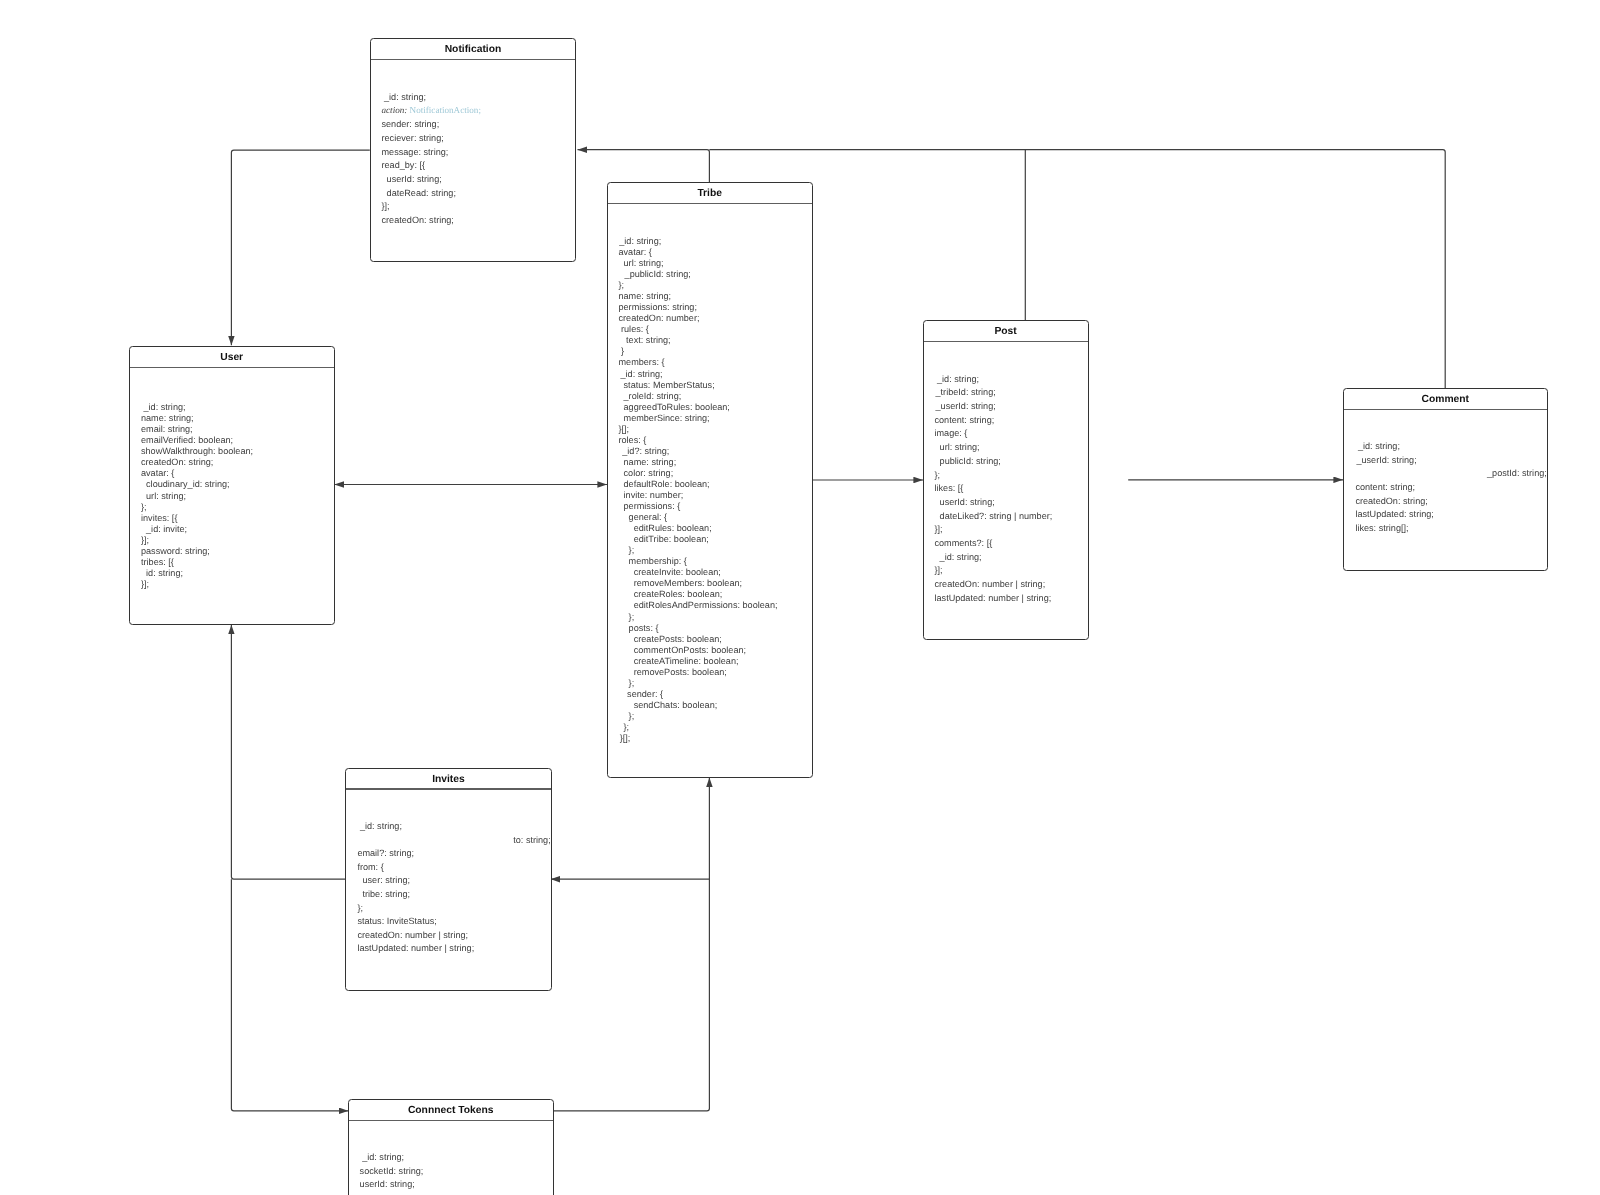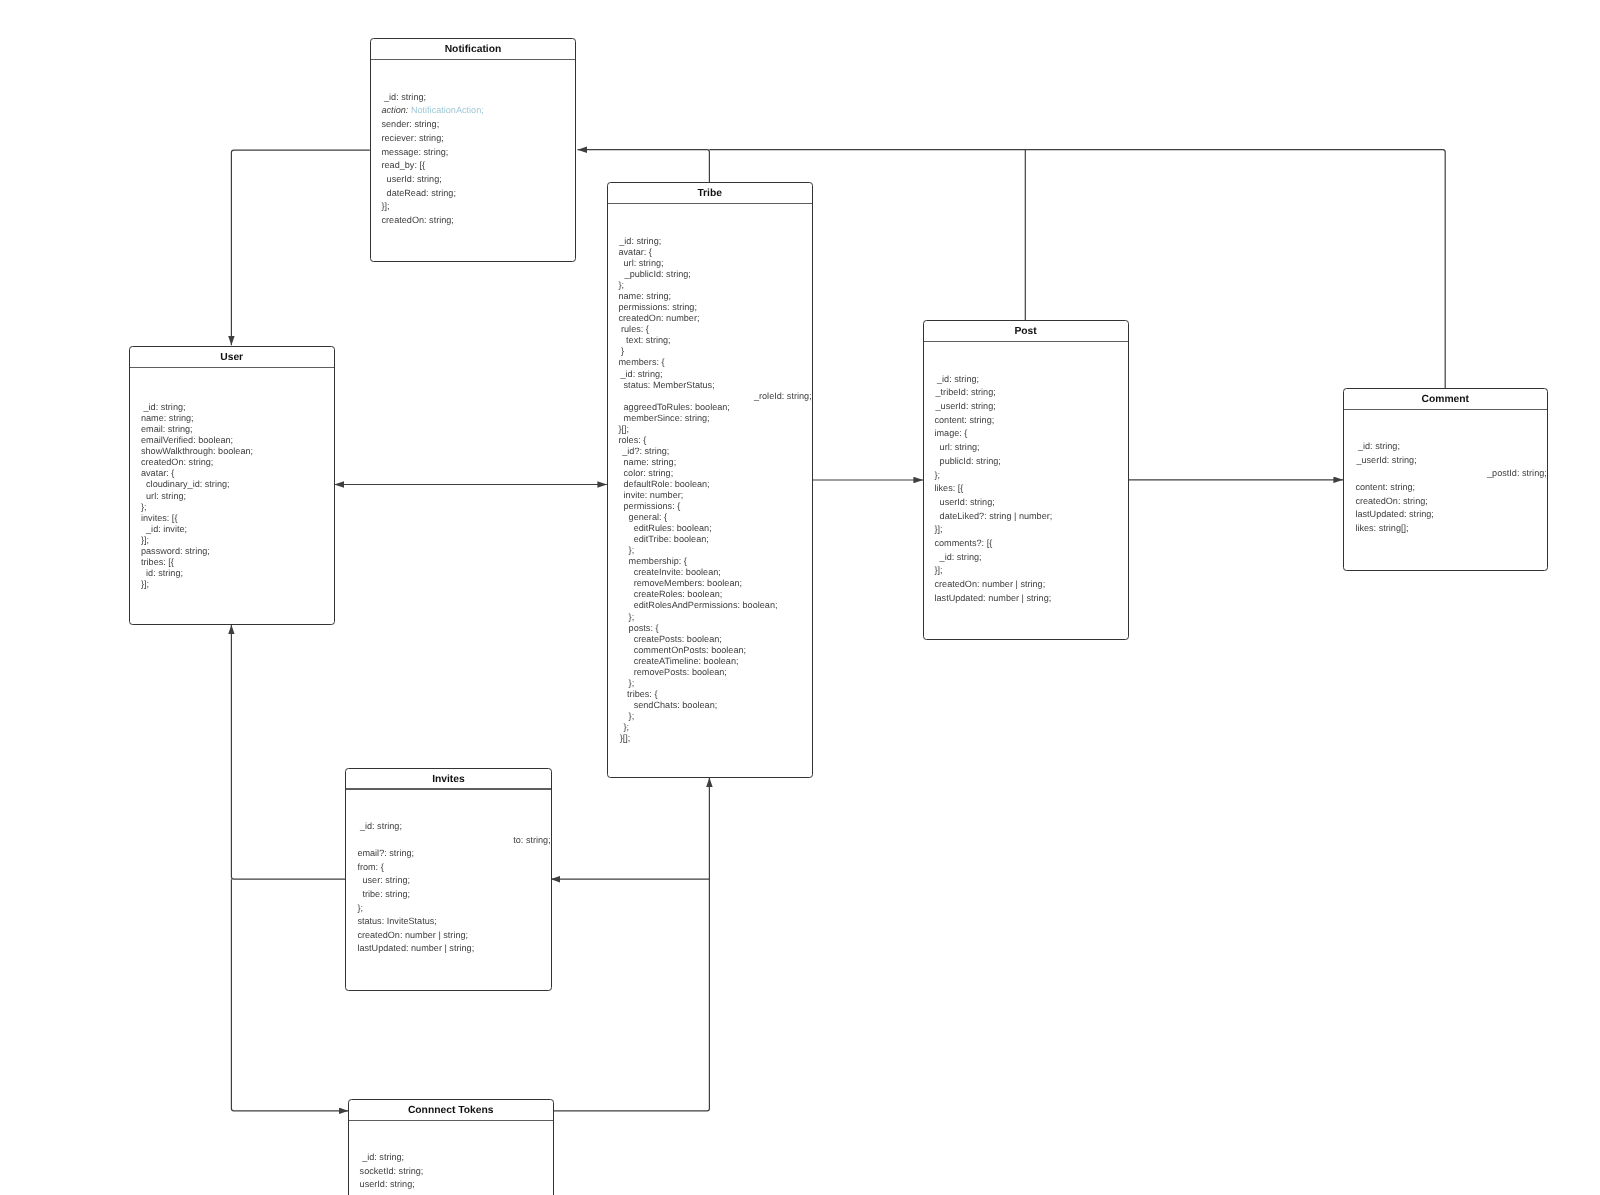--- a/index.html
+++ b/index.html
@@ -9,21 +9,21 @@
   #diagram{position:absolute;left:0;top:0;width:1600px;height:1195px;background:#fff;}
   #wires{position:absolute;left:0;top:0;}
   .entity{position:absolute;box-sizing:border-box;background:#fff;
           border:1.5px solid #333;border-radius:3.5px;}
   .entity-title{position:absolute;left:0;right:0;top:0.4px;height:21.4px;line-height:21.4px;
                 text-align:center;font-weight:bold;font-size:10.3px;color:#111;}
   .entity-sep{position:absolute;left:0;right:0;top:19.6px;height:1.5px;background:#5e5e5e;}
   .entity-body{position:absolute;left:0;right:0;}
   .attr{font-size:9.12px;color:#404040;white-space:pre;}
   .attr .ref{color:#a0c9d7;font-style:normal;}
-  .attr.it{font-style:italic;}
+  .attr.it{font-style:italic;font-family:Liberation Serif, serif;}
 </style>
 </head>
 <body>
 
 <div id="diagram">
   <svg id="wires" width="1600" height="1195" viewBox="0 0 1600 1195">
     <defs>
       <marker id="ah" viewBox="0 0 9.6 6.6" refX="9.6" refY="3.3" markerWidth="9.6" markerHeight="6.6" orient="auto-start-reverse" markerUnits="userSpaceOnUse">
         <path d="M 0 0 L 9.6 3.3 L 0 6.6 Z" fill="#3f3f3f"></path>
       </marker>
@@ -90,21 +90,21 @@
       <div class="attr" style="padding-left:10.80px;line-height:11.05px;">};</div>
       <div class="attr" style="padding-left:10.80px;line-height:11.05px;">name: string;</div>
       <div class="attr" style="padding-left:10.80px;line-height:11.05px;">permissions: string;</div>
       <div class="attr" style="padding-left:10.80px;line-height:11.05px;">createdOn: number;</div>
       <div class="attr" style="padding-left:13.33px;line-height:11.05px;">rules: {</div>
       <div class="attr" style="padding-left:18.40px;line-height:11.05px;">text: string;</div>
       <div class="attr" style="padding-left:13.33px;line-height:11.05px;">}</div>
       <div class="attr" style="padding-left:10.80px;line-height:11.05px;">members: {</div>
       <div class="attr" style="padding-left:12.83px;line-height:11.05px;">_id: string;</div>
       <div class="attr" style="padding-left:15.87px;line-height:11.05px;">status: MemberStatus;</div>
-      <div class="attr" style="padding-left:15.87px;line-height:11.05px;text-align:right;">_roleId: string;</div>
+      <div class="attr" style="padding-left:15.87px;line-height:11.05px;">_roleId: string;</div>
       <div class="attr" style="padding-left:15.87px;line-height:11.05px;">aggreedToRules: boolean;</div>
       <div class="attr" style="padding-left:15.87px;line-height:11.05px;">memberSince: string;</div>
       <div class="attr" style="padding-left:10.80px;line-height:11.05px;">}[];</div>
       <div class="attr" style="padding-left:10.80px;line-height:11.05px;">roles: {</div>
       <div class="attr" style="padding-left:14.60px;line-height:11.05px;">_id?: string;</div>
       <div class="attr" style="padding-left:15.87px;line-height:11.05px;">name: string;</div>
       <div class="attr" style="padding-left:15.87px;line-height:11.05px;">color: string;</div>
       <div class="attr" style="padding-left:15.87px;line-height:11.05px;">defaultRole: boolean;</div>
       <div class="attr" style="padding-left:15.87px;line-height:11.05px;">invite: number;</div>
       <div class="attr" style="padding-left:15.87px;line-height:11.05px;">permissions: {</div>
@@ -117,28 +117,28 @@
       <div class="attr" style="padding-left:26.00px;line-height:11.05px;">removeMembers: boolean;</div>
       <div class="attr" style="padding-left:26.00px;line-height:11.05px;">createRoles: boolean;</div>
       <div class="attr" style="padding-left:26.00px;line-height:11.05px;">editRolesAndPermissions: boolean;</div>
       <div class="attr" style="padding-left:20.93px;line-height:11.05px;">};</div>
       <div class="attr" style="padding-left:20.93px;line-height:11.05px;">posts: {</div>
       <div class="attr" style="padding-left:26.00px;line-height:11.05px;">createPosts: boolean;</div>
       <div class="attr" style="padding-left:26.00px;line-height:11.05px;">commentOnPosts: boolean;</div>
       <div class="attr" style="padding-left:26.00px;line-height:11.05px;">createATimeline: boolean;</div>
       <div class="attr" style="padding-left:26.00px;line-height:11.05px;">removePosts: boolean;</div>
       <div class="attr" style="padding-left:20.93px;line-height:11.05px;">};</div>
-      <div class="attr" style="padding-left:19.41px;line-height:11.05px;">tribes: {</div>
+      <div class="attr" style="padding-left:19.41px;line-height:11.05px;">sender: {</div>
       <div class="attr" style="padding-left:26.00px;line-height:11.05px;">sendChats: boolean;</div>
       <div class="attr" style="padding-left:20.93px;line-height:11.05px;">};</div>
       <div class="attr" style="padding-left:15.87px;line-height:11.05px;">};</div>
       <div class="attr" style="padding-left:12.07px;line-height:11.05px;">}[];</div>
     </div>
   </div>
-  <div class="entity" style="left:922.6px;top:320px;width:206px;height:320px;">
+  <div class="entity" style="left:922.6px;top:320px;width:166px;height:320px;">
     <div class="entity-title">Post</div>
     <div class="entity-sep"></div>
     <div class="entity-body" style="top:51.60px;">
       <div class="attr" style="padding-left:13.43px;line-height:13.7px;">_id: string;</div>
       <div class="attr" style="padding-left:11.91px;line-height:13.7px;">_tribeId: string;</div>
       <div class="attr" style="padding-left:11.91px;line-height:13.7px;">_userId: string;</div>
       <div class="attr" style="padding-left:10.90px;line-height:13.7px;">content: string;</div>
       <div class="attr" style="padding-left:10.90px;line-height:13.7px;">image: {</div>
       <div class="attr" style="padding-left:15.97px;line-height:13.7px;">url: string;</div>
       <div class="attr" style="padding-left:15.97px;line-height:13.7px;">publicId: string;</div>

